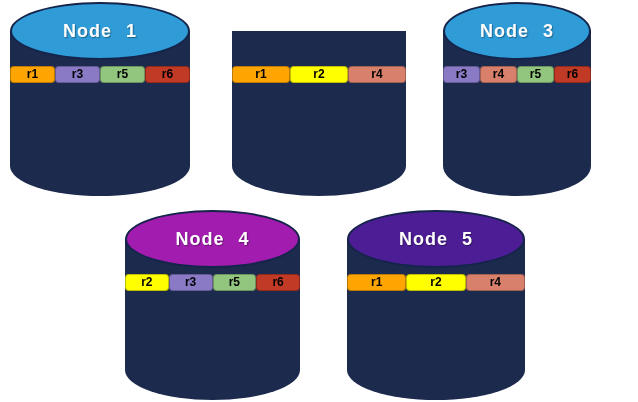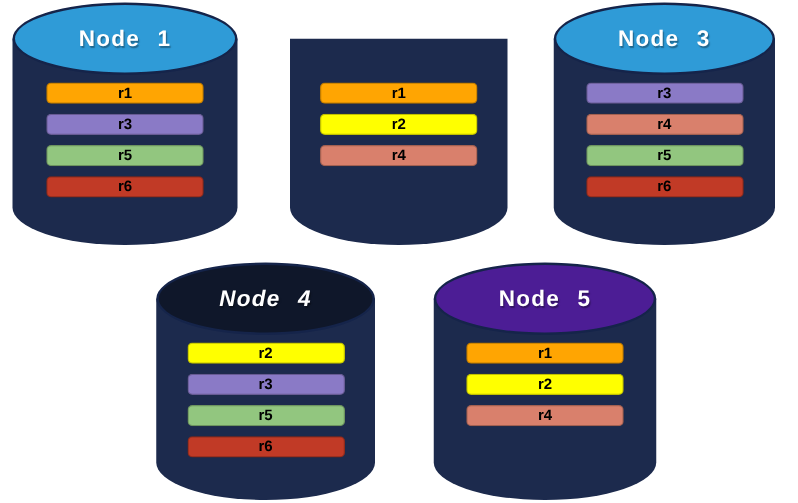--- a/index.html
+++ b/index.html
@@ -50,21 +50,21 @@
     word-spacing: 8px;
     text-shadow: 1px 1px 1px rgba(0,0,0,0.35);
   }
   .bars {
     position: absolute;
     left: 0;
     right: 0;
     top: 64px;
     z-index: 3;
     display: flex;
-    flex-direction: column;
+    flex-direction: row;
     align-items: center;
   }
   .bar {
     width: 124px;
     height: 15px;
     margin-bottom: 8px;
     border-radius: 4px;
     border: 1px solid rgba(0,0,0,0.25);
     box-sizing: content-box;
     display: flex;
@@ -112,21 +112,21 @@
         </div>
       <div class="bar" style="background: rgb(255, 255, 0);">
           <span class="bar-label">r2</span>
         </div>
       <div class="bar" style="background: rgb(217, 128, 108);">
           <span class="bar-label">r4</span>
         </div>
     </div>
   </div>
 
-  <div class="node" style="left:443px; top:2px; width:177px; height:194px;">
+  <div class="node" style="left:443px; top:2px; width:148px; height:194px;">
     <div class="cyl-body" style="background: rgb(28, 42, 77);"></div>
     <div class="cyl-top" style="background: rgb(47, 155, 215);">
       <span class="node-label">Node 3</span>
     </div>
     <div class="bars">
       <div class="bar" style="background: rgb(138, 122, 198);">
           <span class="bar-label">r3</span>
         </div>
       <div class="bar" style="background: rgb(217, 128, 108);">
           <span class="bar-label">r4</span>
@@ -135,21 +135,21 @@
           <span class="bar-label">r5</span>
         </div>
       <div class="bar" style="background: rgb(193, 58, 38);">
           <span class="bar-label">r6</span>
         </div>
     </div>
   </div>
 
   <div class="node" style="left:125px; top:210px; width:175px; height:190px;">
     <div class="cyl-body" style="background: rgb(28, 42, 77);"></div>
-    <div class="cyl-top" style="background: #0f172a; font-style: italic;">
+    <div class="cyl-top" style="background: #a21caf;">
       <span class="node-label">Node 4</span>
     </div>
     <div class="bars">
       <div class="bar" style="background: rgb(255, 255, 0);">
           <span class="bar-label">r2</span>
         </div>
       <div class="bar" style="background: rgb(138, 122, 198);">
           <span class="bar-label">r3</span>
         </div>
       <div class="bar" style="background: rgb(146, 198, 127);">

